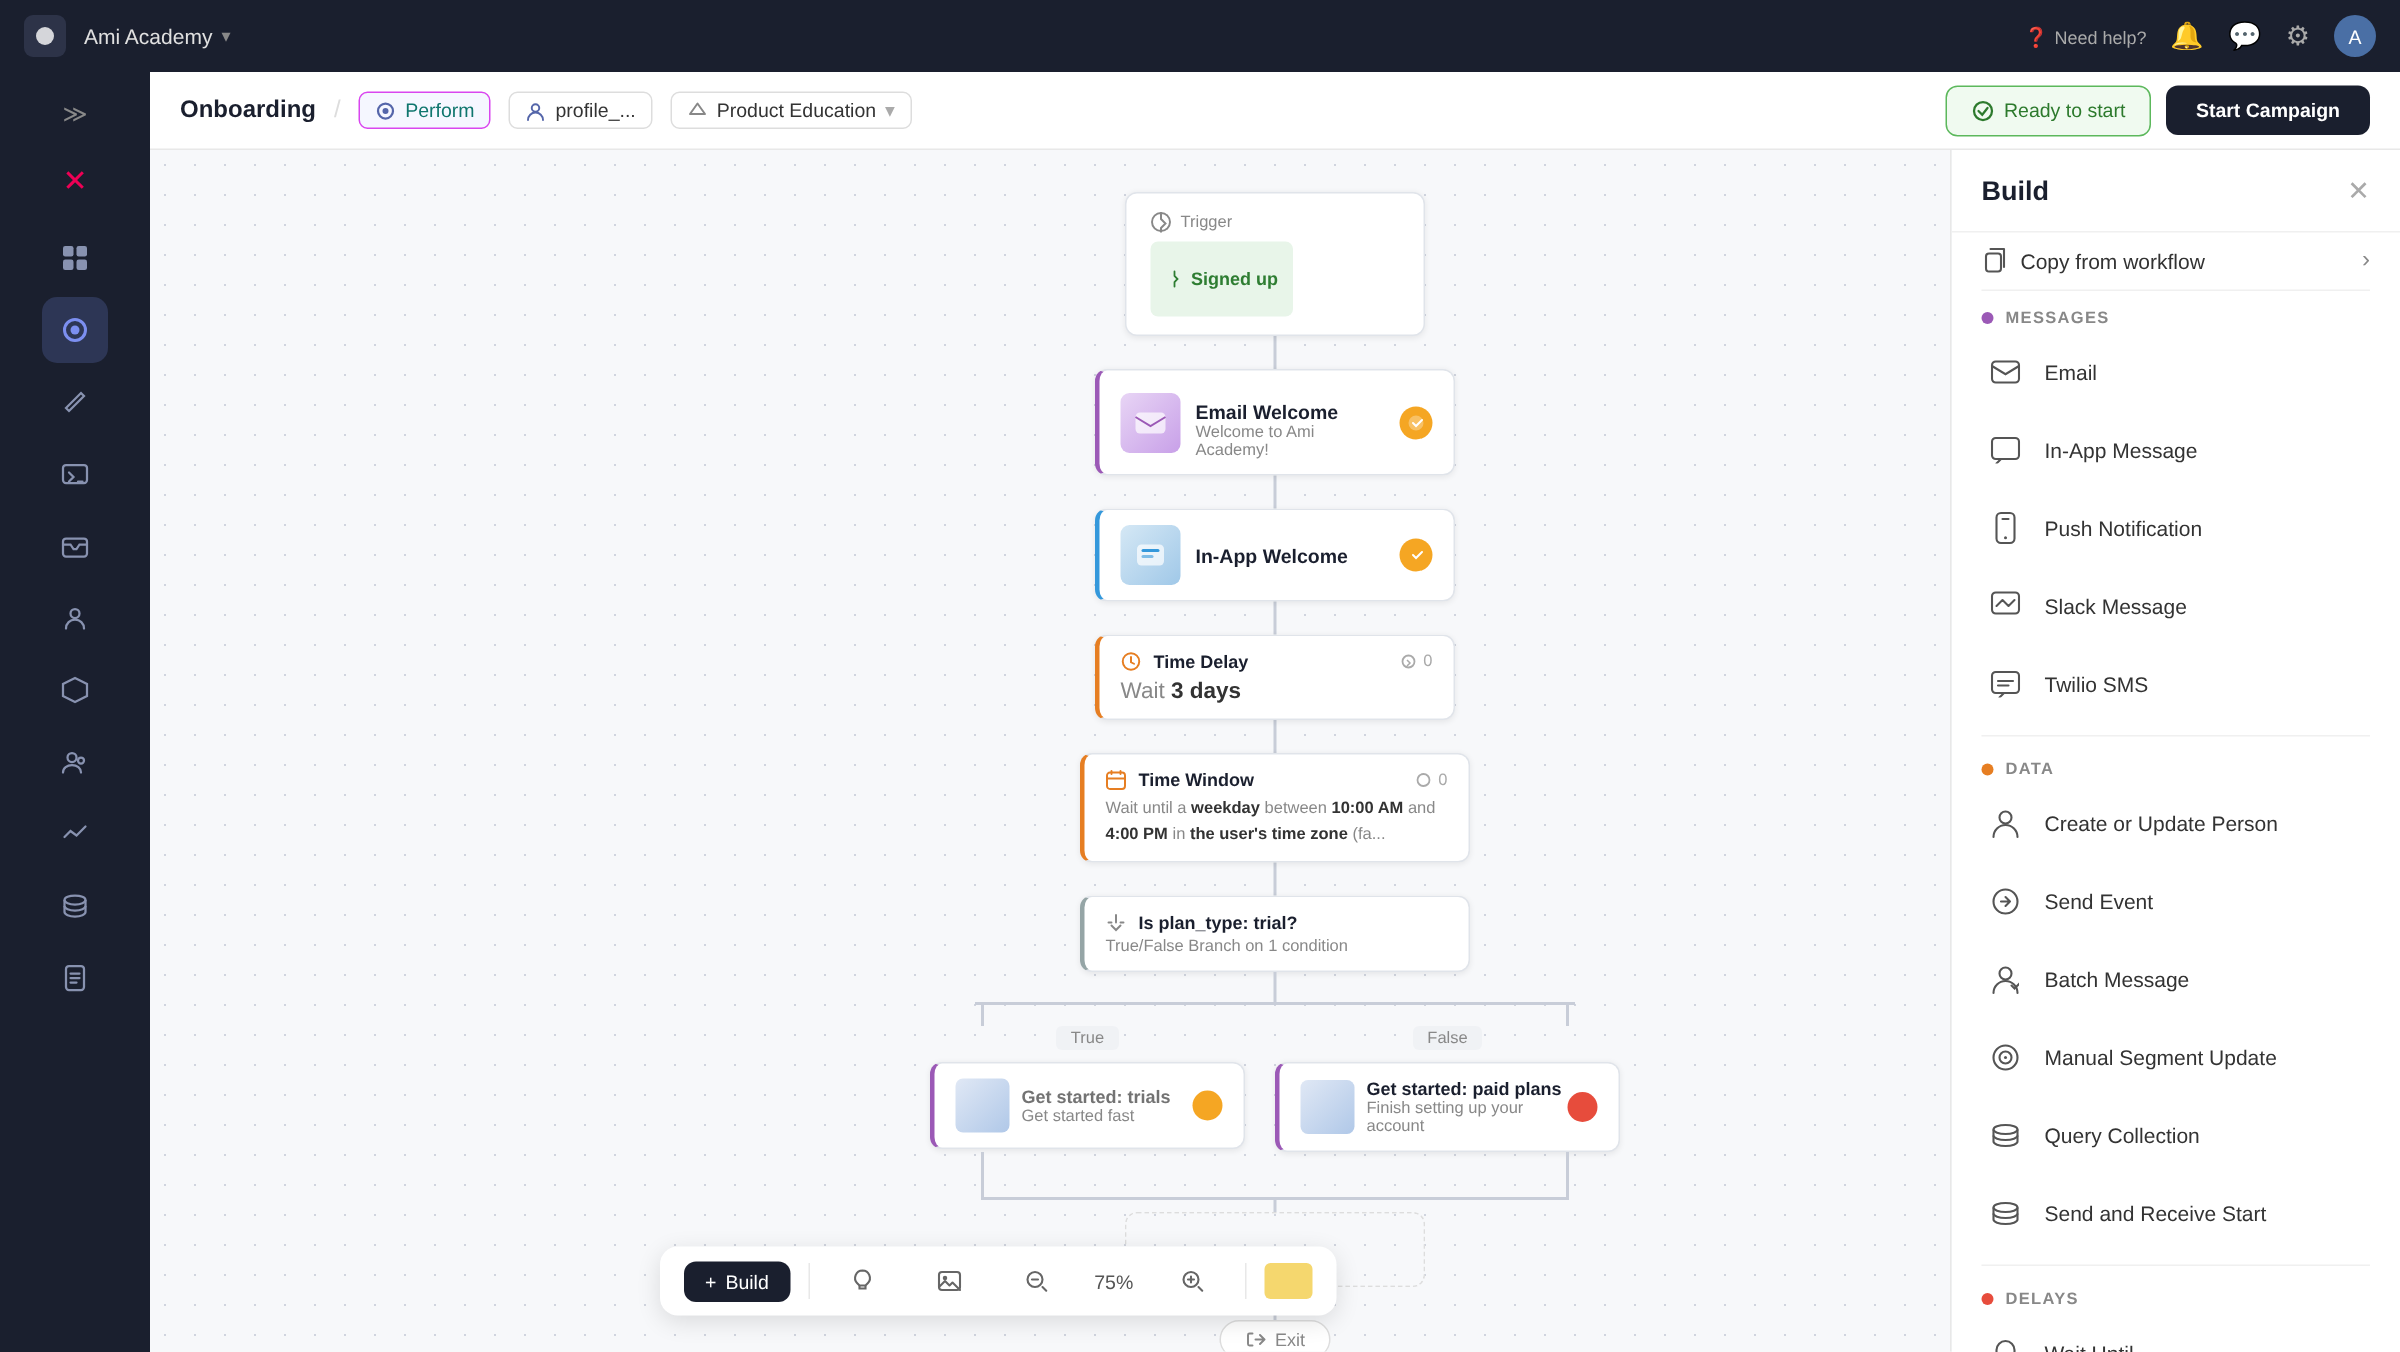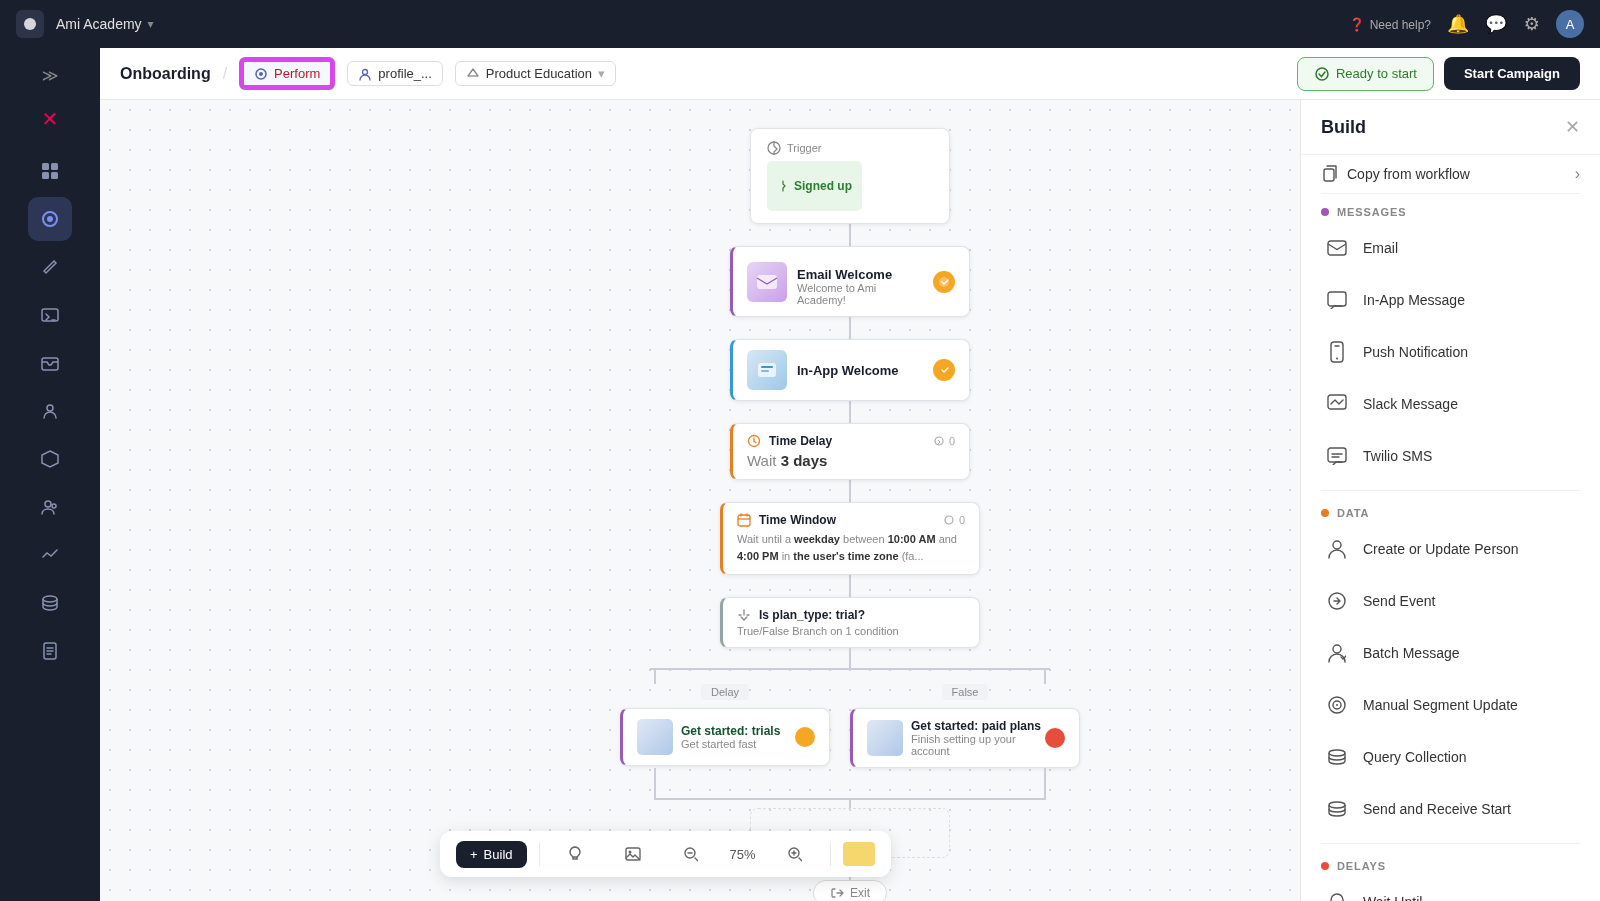--- a/index.html
+++ b/index.html
@@ -21,22 +21,22 @@
     
     .sub-nav {
       display: flex; align-items: center; background: white; height: 52px;
       padding: 0 20px; gap: 12px; border-bottom: 1px solid #e8e8e8;
       position: fixed; top: 48px; left: 100px; right: 0; z-index: 99;
     }
     .sub-nav-title { font-size: 16px; font-weight: 600; color: #1a1f2e; }
     .sub-nav-divider { color: #ddd; }
     .sub-nav-chip {
       display: flex; align-items: center; gap: 6px; padding: 4px 10px;
-      background: #f5f7ff; border: 5px solid #d946ef; border-radius: 6px;
-      font-size: 13px; color: #b91c1c;
+      background: #f5f7ff; border: 1px solid #d946ef; border-radius: 6px;
+      font-size: 13px; color: #0f766e;
     }
     .sub-nav-chip.outlined { background: white; border: 1px solid #ddd; color: #333; }
     .sub-nav-chip svg { width: 14px; height: 14px; }
     .sub-nav-right { margin-left: auto; display: flex; align-items: center; gap: 10px; }
     .btn-ready {
       display: flex; align-items: center; gap: 6px; padding: 8px 16px;
       background: #f0faf0; border: 1px solid #5cb85c; border-radius: 8px;
       font-size: 13px; color: #2d7a2d; font-weight: 500; cursor: pointer;
     }
     .btn-start {
@@ -418,27 +418,27 @@
         <div style="position:absolute; top:0; left:50%; width:2px; height:20px; background:#c8cdd8; transform:translateX(-50%);"></div>
         <div style="position:absolute; top:20px; left:50%; width:200px; height:2px; background:#c8cdd8; transform:translateX(-100%);"></div>
         <div style="position:absolute; top:20px; left:50%; width:200px; height:2px; background:#c8cdd8;"></div>
         <div style="position:absolute; bottom:0; left:calc(50% - 196px); width:2px; height:16px; background:#c8cdd8;"></div>
         <div style="position:absolute; bottom:0; right:calc(50% - 196px); width:2px; height:16px; background:#c8cdd8;"></div>
       </div>
 
       <div style="display:flex; gap:20px; align-items:flex-start; width:460px;">
 
         <div style="display:flex; flex-direction:column; align-items:center; gap:0;">
-          <span style="font-size:11px; color:#888; background:#f0f2f5; border-radius:4px; padding:2px 10px; margin-bottom:8px;">Delay</span>
+          <span style="font-size:11px; color:#888; background:#f0f2f5; border-radius:4px; padding:2px 10px; margin-bottom:8px;">True</span>
           <div class="node node-email" style="min-width:210px;">
             <div style="display:flex; align-items:center; gap:8px; justify-content:space-between;">
               <div style="display:flex; align-items:center; gap:8px;">
                 <div style="width:36px; height:36px; border-radius:5px; background:linear-gradient(135deg,#e0e8f5,#b0c8e8); flex-shrink:0;"></div>
                 <div>
-                  <div style="font-size:12px; font-weight:600; color:#14532d;">Get started: trials</div>
+                  <div style="font-size:12px; font-weight:600; color:#737373;">Get started: trials</div>
                   <div style="font-size:11px; color:#888;">Get started fast</div>
                 </div>
               </div>
               <div style="width:20px; height:20px; border-radius:50%; background:#f5a623; flex-shrink:0;"></div>
             </div>
           </div>
         </div>
 
         <div style="display:flex; flex-direction:column; align-items:center; gap:0;">
           <span style="font-size:11px; color:#888; background:#f0f2f5; border-radius:4px; padding:2px 10px; margin-bottom:8px;">False</span>

